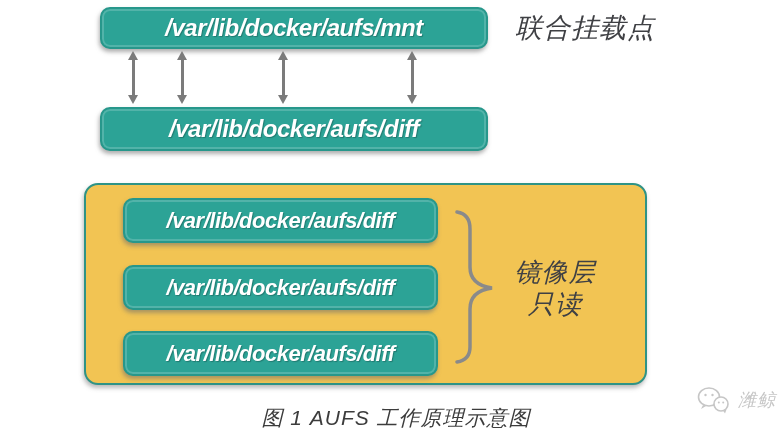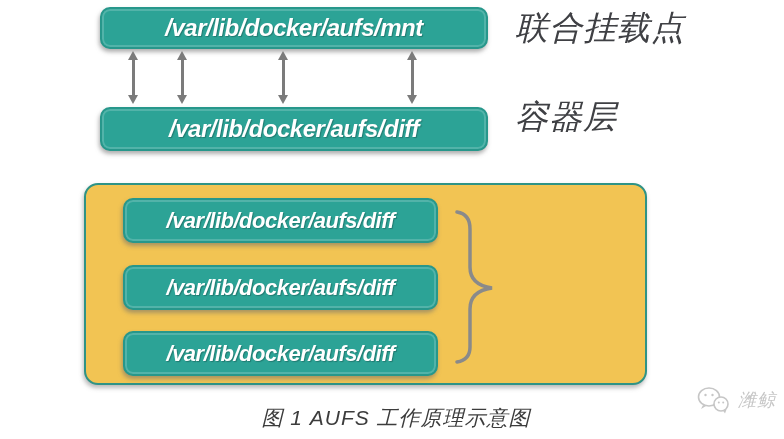--- a/index.html
+++ b/index.html
@@ -24,21 +24,21 @@
 
   
   #image-layer-container{
     position:absolute;left:84px;top:183px;width:563px;height:202px;
     background:#F2C453;border:2px solid #2F9386;border-radius:14px;
     box-shadow:-1px 3px 4px rgba(120,120,120,.5);box-sizing:border-box;
   }
 
   
   .side-label{
-    position:absolute;color:#3F4044;font-size:33px;letter-spacing:1px;line-height:30px;
+    position:absolute;color:#3F4044;font-size:27px;letter-spacing:1px;line-height:30px;
     white-space:nowrap;
   }
   #label-union{left:515px;top:13px;}
   #label-container{left:515px;top:102px;}
   #label-image{
     position:absolute;left:500px;top:256px;width:110px;text-align:center;
     color:#3F4044;font-size:26px;letter-spacing:1px;line-height:32px;
   }
 
   
@@ -86,34 +86,35 @@
     <span class="head-down"></span>
   </div>
   <div class="arrow" style="left:406px;">
     <span class="head-up"></span>
     <span class="shaft"></span>
     <span class="head-down"></span>
   </div>
 
   <div id="box-cdiff" class="path-box">/var/lib/docker/aufs/diff</div>
   <div id="label-container" class="side-label">
-    <div>容器层</div>
   </div>
 
   <div id="image-layer-container"></div>
 
   <div id="box-img1" class="path-box inner-box">/var/lib/docker/aufs/diff</div>
   <div id="box-img2" class="path-box inner-box">/var/lib/docker/aufs/diff</div>
   <div id="box-img3" class="path-box inner-box">/var/lib/docker/aufs/diff</div>
 
   <svg id="brace" width="48" height="168" viewBox="0 0 48 168">
     <path d="M5 9 Q18 11 18 26 L18 64 Q18 82 40 85 Q18 88 18 106 L18 144 Q18 157 5 159" fill="none" stroke="#8A8A8A" stroke-width="3.5" stroke-linecap="round"></path>
   </svg>
 
   <div id="label-image">
+    <div>镜像层</div>
+    <div>只读</div>
   </div>
 
   <div id="caption">图 1 AUFS 工作原理示意图</div>
 
   <div id="watermark">
     <svg width="34" height="28" viewBox="0 0 34 28">
       <ellipse cx="13" cy="11" rx="10.5" ry="9" fill="none" stroke="#C6C6C6" stroke-width="1.6"></ellipse>
       <path d="M7 19 L5 23 L10 20" fill="#C6C6C6" stroke="none"></path>
       <circle cx="9.5" cy="9" r="1.2" fill="#C6C6C6"></circle>
       <circle cx="16.5" cy="9" r="1.2" fill="#C6C6C6"></circle>

